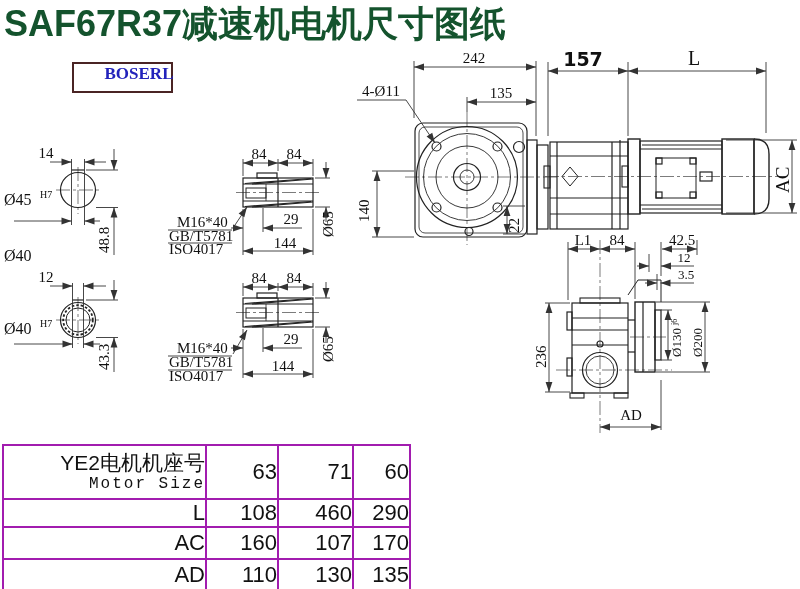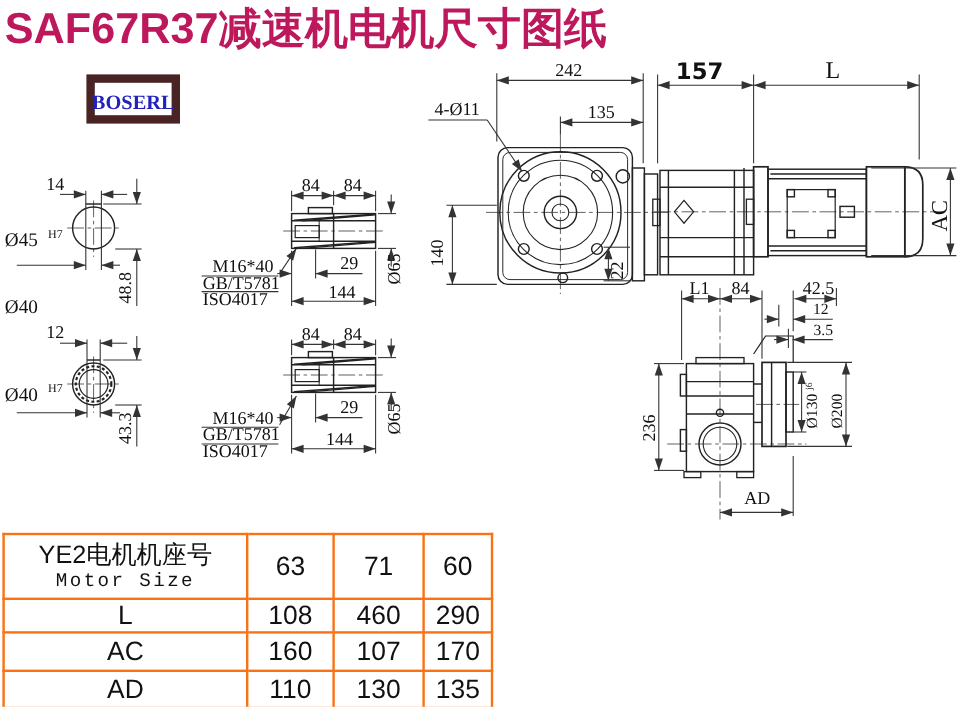--- a/index.html
+++ b/index.html
@@ -1,39 +1,39 @@
 <!DOCTYPE html>
 <html><head>
 <meta charset="utf-8">
 <style>
   html,body{margin:0;padding:0;background:#fff;}
   body{width:800px;height:589px;position:relative;overflow:hidden;
        font-family:"Liberation Sans",sans-serif;}
   #title{position:absolute;left:4px;top:0px;font-size:36px;font-weight:700;
          letter-spacing:0px;white-space:nowrap;}
   #logo{position:absolute;left:72px;top:62px;width:64px;height:27px;
-        border:7px solid #000000;display:flex;align-items:flex-end;justify-content:center;}
+        border:2px solid #000000;display:flex;align-items:flex-start;justify-content:center;padding-left:33px;}
   #logo span{font-family:"Liberation Serif",serif;font-weight:700;font-size:17px;}
   svg{position:absolute;left:0;top:0;}
   .obj{stroke:#222;fill:none;stroke-width:1.2;}
   .dim{stroke:#333;fill:none;stroke-width:0.9;}
   .cl{stroke:#444;fill:none;stroke-width:0.7;stroke-dasharray:14 3 3 3;}
   .txt{fill:#111;stroke:none;font-family:"Liberation Serif",serif;font-size:15px;}
   .txt text{fill:#111;}
   #dim-table{position:absolute;left:2px;top:444px;border-collapse:collapse;
              table-layout:fixed;}
-  #dim-table td{border:2px solid #f97316;text-align:center;vertical-align:middle;
+  #dim-table td{border:2px solid #a21caf;text-align:right;vertical-align:middle;
                 font-size:22px;color:#111;padding:0;}
   #dim-table .hcn{font-size:21px;line-height:24px;}
   #dim-table .hen{font-family:"Liberation Mono",monospace;font-size:16px;letter-spacing:2px;}
 </style>
 </head>
 <body>
 
-<div id="title" style="color: #be185d;">SAF67R37减速机电机尺寸图纸</div>
+<div id="title" style="color: #14532d;">SAF67R37减速机电机尺寸图纸</div>
 <div id="logo" style="border-color: rgb(74, 36, 36);">
   <span style="color:#2222bb;">BOSERL</span>
 </div>
 
 <svg width="800" height="589" viewBox="0 0 800 589">
   <defs>
     <marker id="ar" viewBox="0 0 10 8" markerWidth="11" markerHeight="8" refX="10" refY="4" orient="auto-start-reverse" markerUnits="userSpaceOnUse">
       <path d="M0,0.6 L10,4 L0,7.4 Z" fill="#333"></path>
     </marker>
   </defs>

